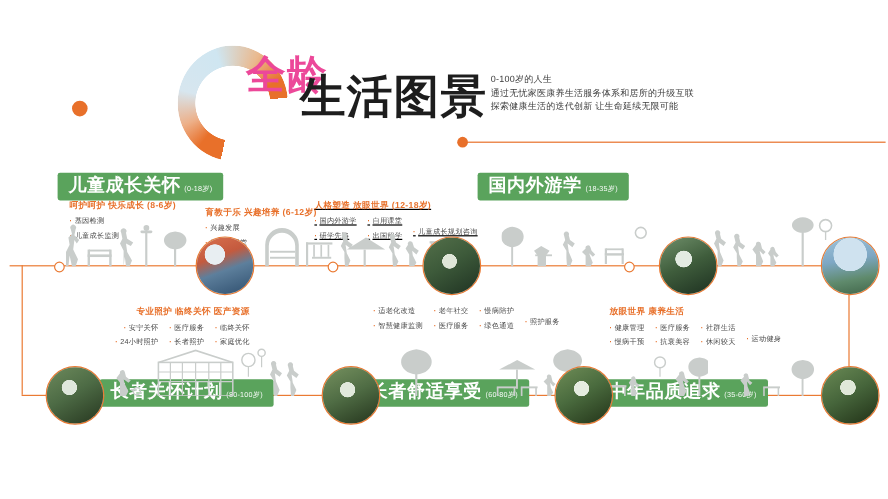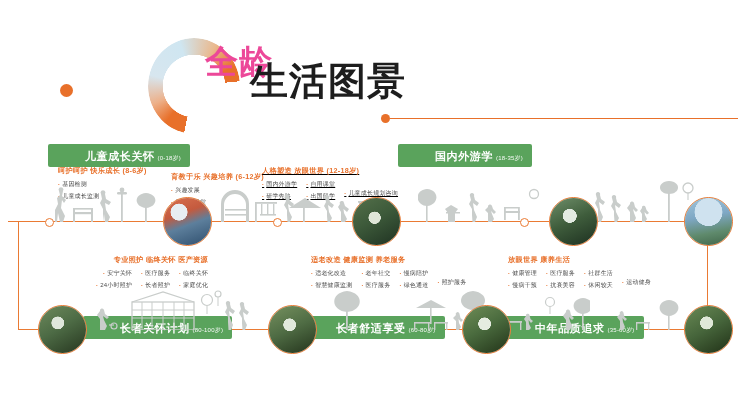--- a/index.html
+++ b/index.html
@@ -36,21 +36,21 @@
 
   
   .rail{position:absolute;height:1.4px;background:#ea7a33;}
   .rail-v{position:absolute;width:1.4px;background:#ea7a33;}
   .node{position:absolute;width:7px;height:7px;border-radius:50%;border:1.3px solid #ea7a33;
         background:#fff;}
 
   
   .badge{position:absolute;background:#5aa35c;color:#fff;border-radius:2px;
          padding:3px 9px 4px 9px;white-space:nowrap;line-height:1;}
-  .badge b{font-size:11px;font-weight:bold;letter-spacing:.6px;margin-left:28px;}
+  .badge b{font-size:15px;font-weight:bold;letter-spacing:.6px;}
   .badge span{font-size:6px;letter-spacing:.2px;margin-left:3px;opacity:.95;}
 
   
   .blk{position:absolute;}
   .blk .bh{font-size:7.2px;font-weight:bold;color:#e8702a;letter-spacing:.3px;
       margin-bottom:4px;white-space:nowrap;}
   .blk .cols{display:flex;gap:9px;}
   .blk .col{display:flex;flex-direction:column;gap:2.5px;}
   .blk .it{font-size:6px;color:#4a4a4a;white-space:nowrap;letter-spacing:.2px;}
   .blk .it::before{content:"·";color:#e8702a;margin-right:2px;font-weight:bold;}
@@ -69,20 +69,25 @@
 <div id="stage">
 
   <div class="arc-wrap">
     <div class="arc"></div>
   </div>
   <div class="arc-cap"></div>
 
   <div class="title-green">全龄</div>
   <div class="title-dark">生活图景</div>
 
+  <div class="subtitle">
+    <div>0-100岁的人生</div>
+    <div>通过无忧家医康养生活服务体系和居所的升级互联</div>
+    <div>探索健康生活的迭代创新 让生命延续无限可能</div>
+  </div>
   <div class="head-rule-dot"></div>
   <div class="head-rule"></div>
 
   <div class="rail" style="left:8px;top:221px;width:700px;"></div>
   <div class="node" style="left:45px;top:218px;"></div>
   <div class="node" style="left:273px;top:218px;"></div>
   <div class="node" style="left:520px;top:218px;"></div>
   <div class="rail-v" style="left:707px;top:221px;height:108px;"></div>
 
   <div class="rail" style="left:18px;top:329px;width:690px;"></div>
@@ -153,21 +158,20 @@
         <div class="it">家庭优化</div>
       </div>
     </div>
   </div>
 
   <div class="badge" style="left:83px;top:316px;">
     <b>长者关怀计划</b><span>(80-100岁)</span>
   </div>
 
   <div class="blk" style="left:311px;top:255px;">
-    <div class="bh">适老改造 健康监测 养老服务</div>
     <div class="cols">
       <div class="col">
         <div class="it">适老化改造</div>
         <div class="it">智慧健康监测</div>
       </div>
       <div class="col">
         <div class="it">老年社交</div>
         <div class="it">医疗服务</div>
       </div>
       <div class="col">

